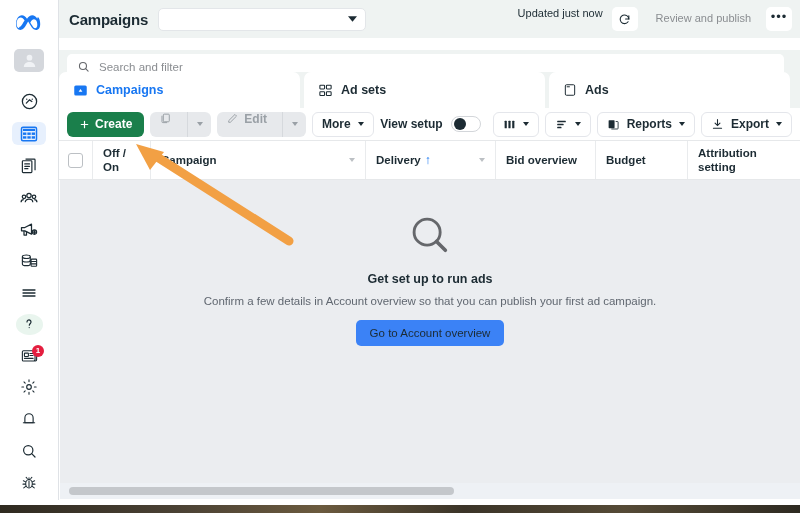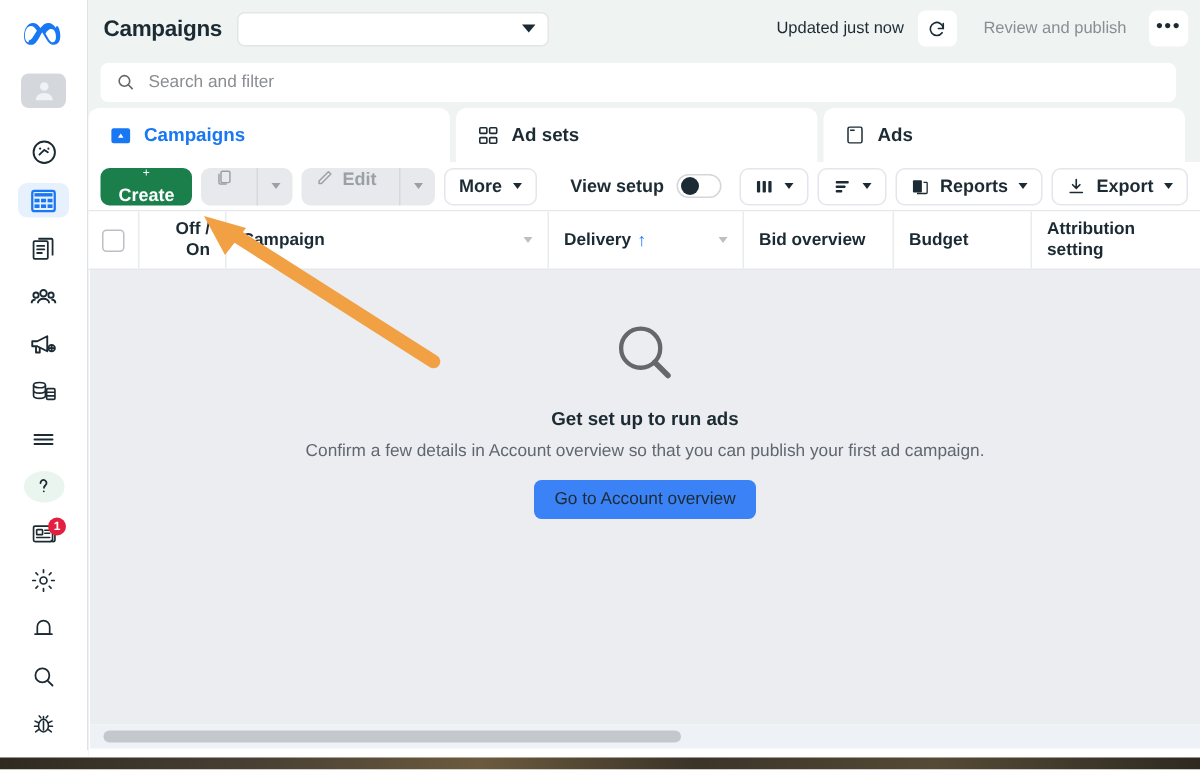--- a/index.html
+++ b/index.html
@@ -60,40 +60,40 @@
   }
   .header-title {
     font-size: 15px; font-weight: bold; color: #1c2b33; letter-spacing: -0.2px;
   }
   .account-select {
     margin-left: 10px; width: 208px; height: 23px;
     background: #fff; border: 1px solid #e3e6e9; border-radius: 5px;
     display: flex; align-items: center; justify-content: flex-end;
     padding-right: 8px;
   }
-  .hdr-right { margin-left: auto; display: flex; align-items: center; gap: 0; }
+  .hdr-right { margin-left: auto; display: flex; align-items: flex-start; gap: 0; }
   .updated-txt { font-size: 11px; color: #1c2b33; margin-right: 9px; }
   .refresh-btn {
     width: 26px; height: 24px; background: #fff; border-radius: 5px;
     display: flex; align-items: center; justify-content: center;
     margin-right: 9px;
   }
   .ghost-btn {
     font-size: 11px; color: #8a8d91; padding: 5px 9px; border-radius: 5px;
   }
   .more-btn {
     width: 26px; height: 24px; background: #fff; border-radius: 5px;
     display: flex; align-items: center; justify-content: center;
     margin-left: 6px; color: #1c2b33; font-size: 13px; letter-spacing: 1px;
     padding-bottom: 5px;
   }
 
   
   .searchrow {
-    position: absolute; left: 59px; top: 38px; right: 0; height: 34px;
+    position: absolute; left: 59px; top: 50px; right: 0; height: 34px;
     background: #eff3f2; padding: 3px 8px 4px 8px;
     display: flex; align-items: center;
   }
   .search-box {
     flex: 1 1 auto; height: 26px; background: #fff; border-radius: 5px;
     display: flex; align-items: center; padding-left: 10px; gap: 9px;
     margin-right: 8px;
   }
   .search-ph { font-size: 11.5px; color: #8a8d91; }
   .date-pill {
@@ -124,21 +124,21 @@
 
   
   .toolbar {
     position: absolute; left: 59px; top: 108px; right: 0; height: 33px;
     background: #fff; border-bottom: 1px solid #e6e8ea;
     display: flex; align-items: center; padding: 0 8px 0 8px; gap: 6px;
   }
   .btn-create {
     background: #1a7f4b; color: #fff; border-radius: 6px;
     height: 25px; display: flex; align-items: center; gap: 5px;
-    padding: 0 12px; font-size: 12px; font-weight: bold; flex-direction: column;
+    padding: 0 12px; font-size: 12px; font-weight: bold;
   }
   .btn-grey {
     background: #e7e9ec; border-radius: 6px; height: 25px;
     display: flex; align-items: center; gap: 6px; padding: 0 9px;
     font-size: 12px; color: #9aa0a6; font-weight: bold;
   }
   .btn-grey.split { padding: 0; }
   .split-main { display: flex; align-items: flex-start; padding: 0 9px; height: 25px; gap:5px;}
   .split-arrow {
     display: flex; align-items: center; justify-content: center;
@@ -166,21 +166,21 @@
     background: #fff; border-bottom: 1px solid #e6e8ea;
     display: flex; align-items: stretch;
   }
   .th {
     display: flex; align-items: center; padding: 0 10px;
     font-size: 11.5px; font-weight: bold; color: #1c2b33;
     border-right: 1px solid #e9ebed; position: relative;
   }
   .th.cb { width: 34px; justify-content: center; padding: 0; }
   .checkbox { width: 15px; height: 15px; border: 1px solid #bcc0c4; border-radius: 3px; background: #fff; }
-  .th.offon { width: 58px; line-height: 1.25; text-align: right; }
+  .th.offon { width: 58px; line-height: 1.25; }
   .th.campaign { width: 215px; }
   .th.delivery { width: 130px; }
   .th.bid { width: 100px; }
   .th.budget { width: 92px; }
   .th.attr { width: 92px; line-height: 1.25; border-right: none; }
   .th-sortcaret { margin-left: auto; color: #bcc0c4; }
   .up-arrow { color: #1877f2; font-size: 12px; margin-left: 4px; }
 
   
   .body-area {

